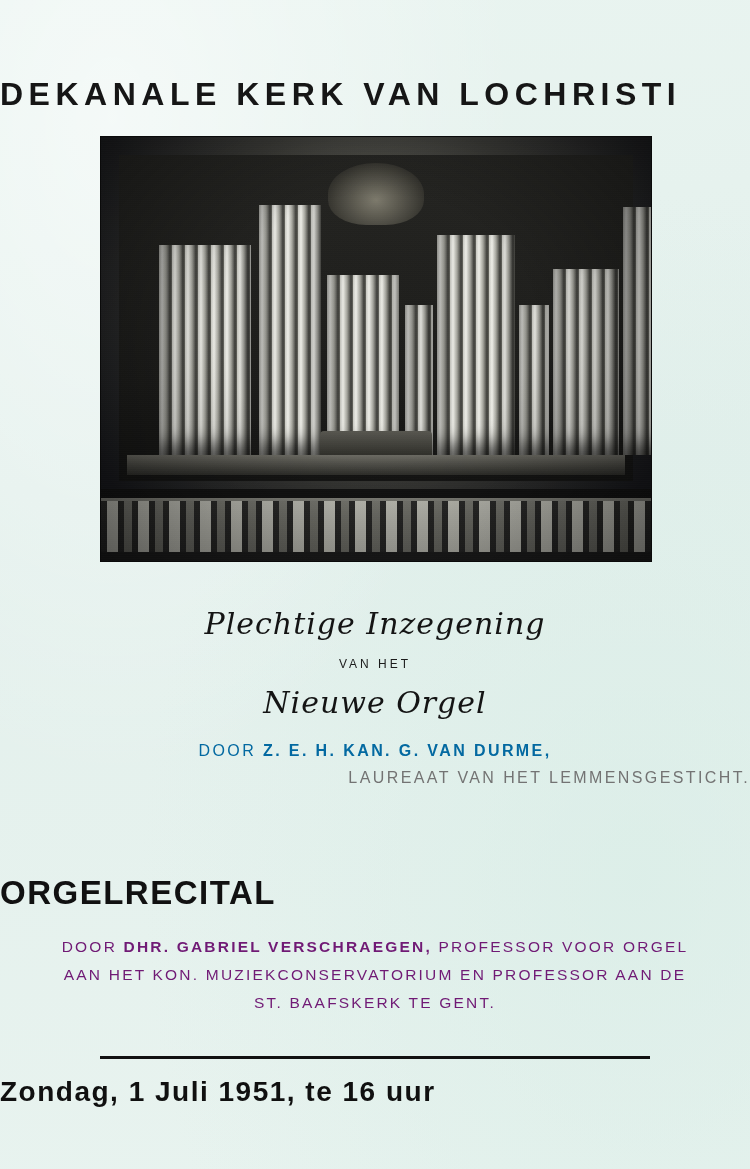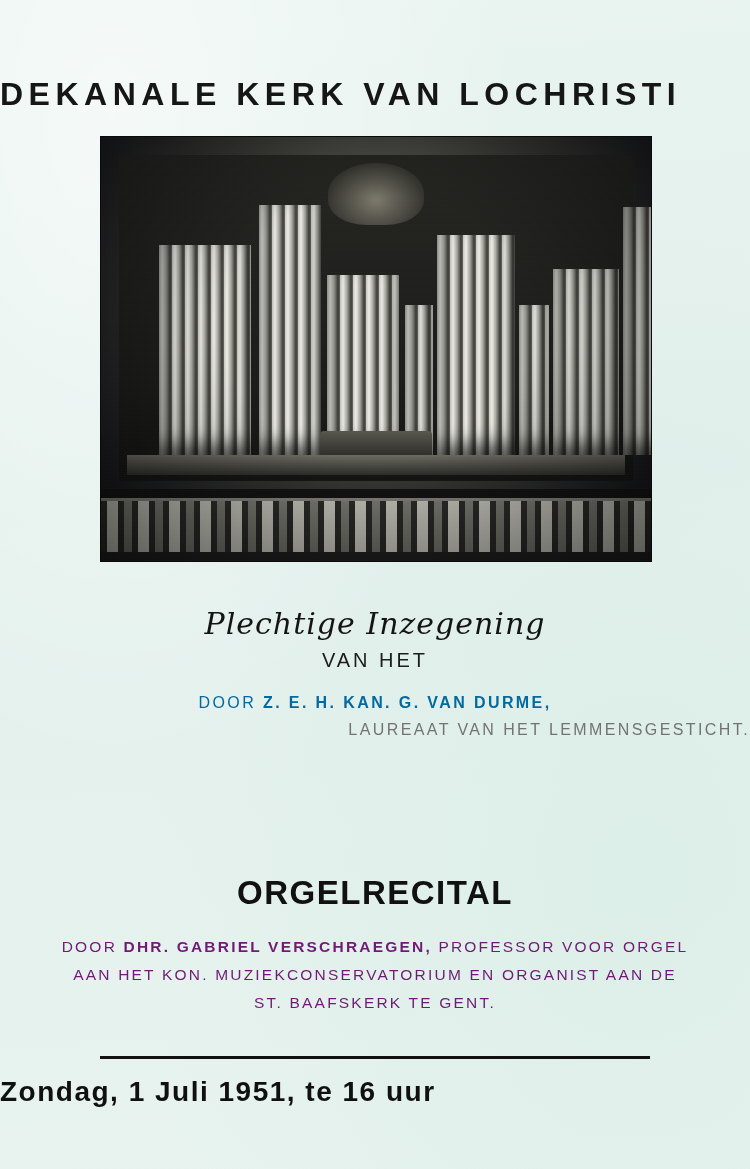--- a/index.html
+++ b/index.html
@@ -176,23 +176,23 @@
   }
 
   .blessing-block {
     position: absolute;
     top: 606px;
     left: 0;
     width: 750px;
   }
   .van-het {
     text-align: center;
-    font-size: 20px;
+    font-size: 12px;
     letter-spacing: 3px;
-    margin-top: 8px;
+    margin-top: 16px;
     color: #1c1c1c;
   }
   .script-line2 {
     margin-top: 14px;
   }
   .door-line {
     text-align: center;
     font-size: 16px;
     letter-spacing: 2.4px;
     margin-top: 22px;
@@ -207,21 +207,21 @@
     color: #737373;
   }
 
   .recital-block {
     position: absolute;
     top: 874px;
     left: 0;
     width: 750px;
   }
   .recital-title {
-    text-align: center;
+    text-align: left;
     font-size: 33px;
     font-weight: 700;
     letter-spacing: 1.5px;
     color: #111;
   }
   .recital-p {
     text-align: center;
     font-size: 15.5px;
     letter-spacing: 2.2px;
     color: #701a75;
@@ -283,32 +283,33 @@
         <div class="balustrade-base"></div>
       </div>
       <div class="vignette"></div>
       <div class="grain"></div>
     </div>
   </div>
 
   <div class="blessing-block">
     <div class="script-line">Plechtige Inzegening</div>
     <div class="van-het">VAN  HET</div>
+    <div class="script-line script-line2">Nieuwe Orgel</div>
     <div class="door-line">
       <span>DOOR </span><b>Z. E. H. KAN. G. VAN DURME,</b>
     </div>
     <div class="laureaat-line">LAUREAAT VAN HET LEMMENSGESTICHT.</div>
   </div>
 
   <div class="recital-block">
     <div class="recital-title">ORGELRECITAL</div>
     <div class="recital-p recital-l1">
       <span>DOOR </span><b>DHR. GABRIEL VERSCHRAEGEN,</b><span> PROFESSOR VOOR ORGEL</span>
     </div>
-    <div class="recital-p recital-l2">AAN HET KON. MUZIEKCONSERVATORIUM EN ORGANIST AAN DE</div>
+    <div class="recital-p recital-l2">AAN HET KON. MUZIEKCONSERVATORIUM EN PROFESSOR AAN DE</div>
     <div class="recital-p recital-l3">ST. BAAFSKERK TE GENT.</div>
   </div>
 
   <div class="rule"></div>
 
   <div class="date-line">Zondag,  1  Juli  1951,  te  16  uur</div>
 
 </div>
 
 </body></html>

